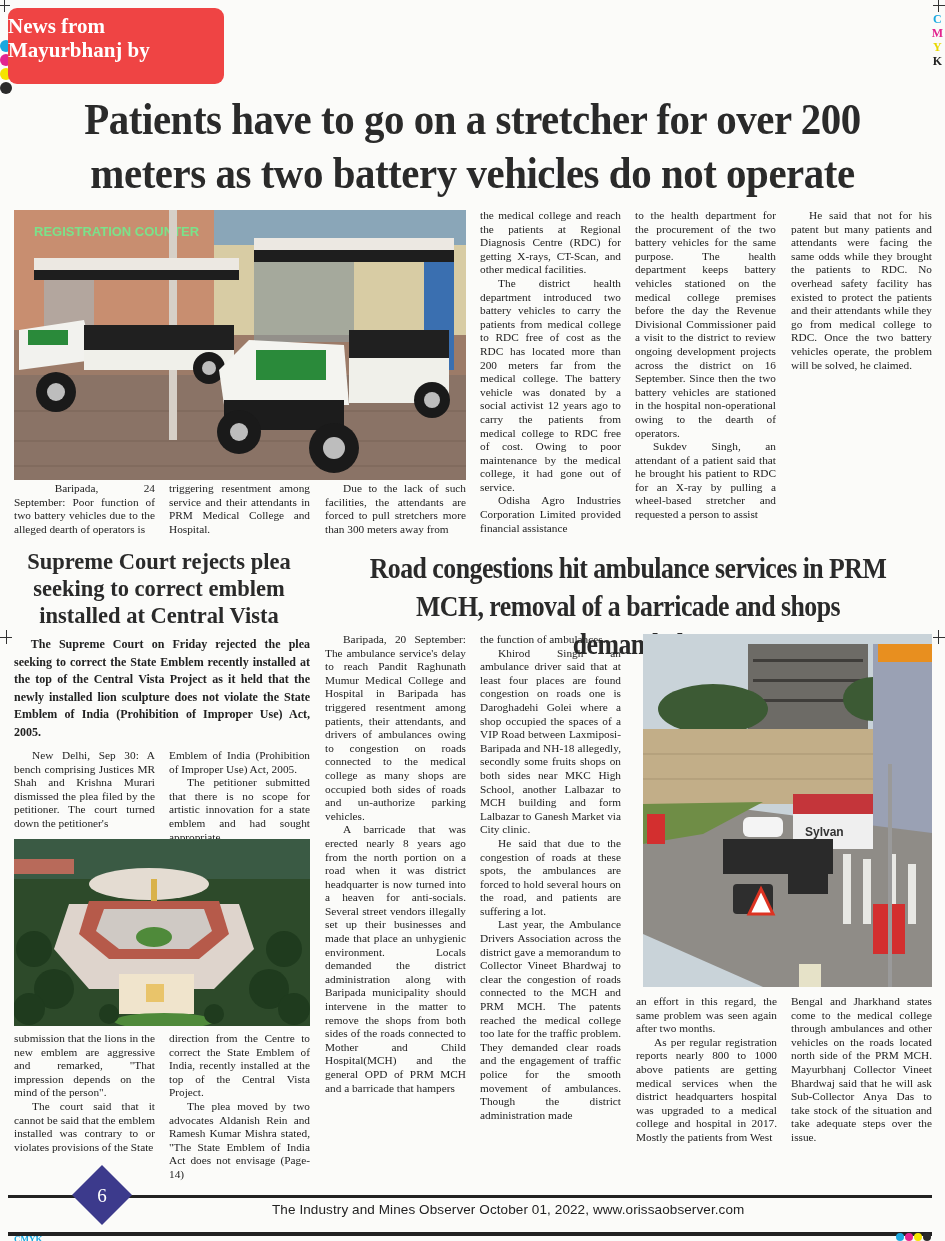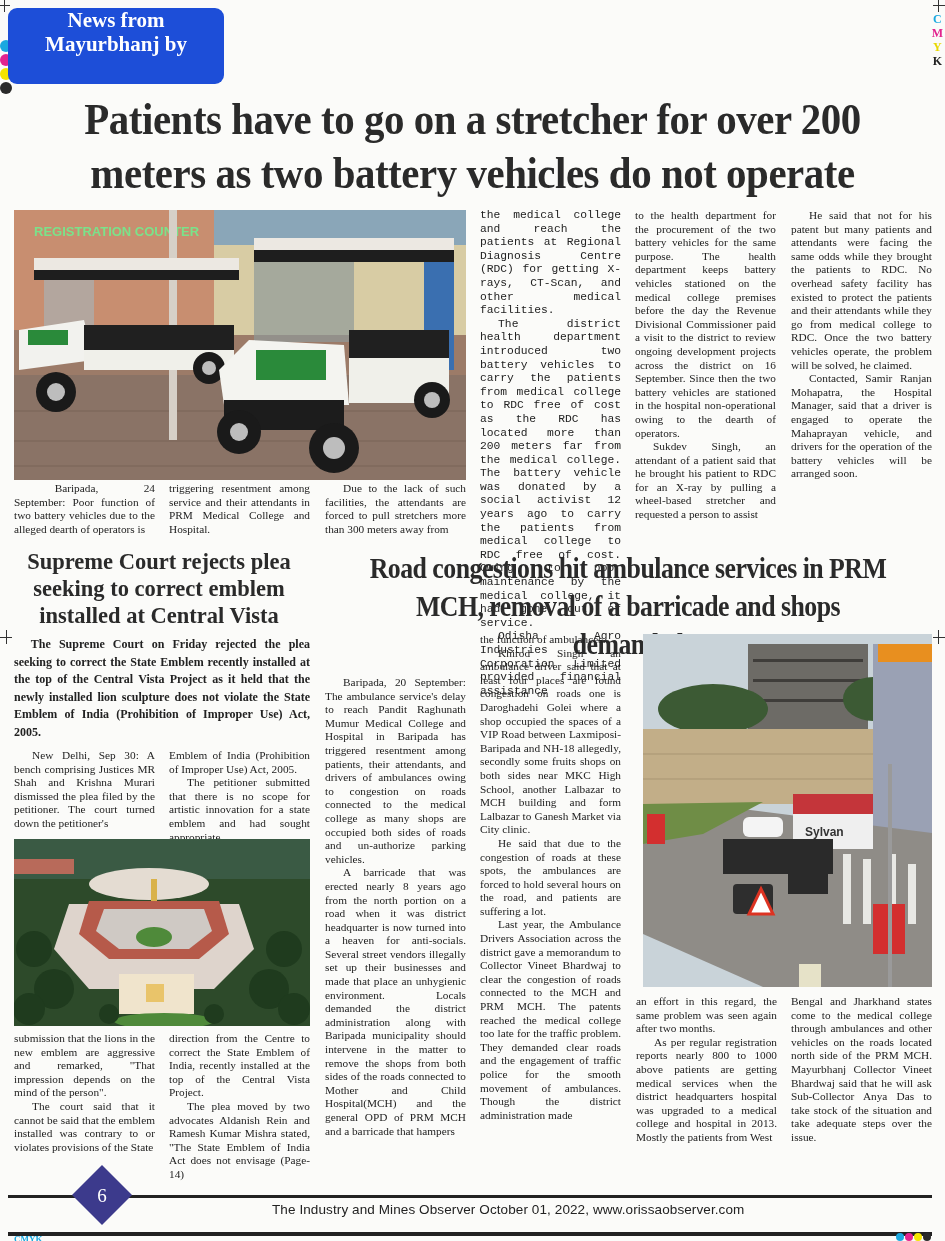--- a/index.html
+++ b/index.html
@@ -7,21 +7,21 @@
   body { position: relative; font-family: "Liberation Serif", serif; color: #222; }
 
   .abs { position: absolute; }
 
   
   .reg-dot { position: absolute; width: 12px; height: 12px; border-radius: 50%; left: 0; }
   .cross-h { position: absolute; height: 1px; background: #333; }
   .cross-v { position: absolute; width: 1px; background: #333; }
   .cmyk-letters { position: absolute; right: 2px; top: 12px; font-family: "Liberation Serif", serif; font-weight: bold; font-size: 12px; line-height: 14px; text-align: center; }
 
-  .badge { position: absolute; left: 8px; top: 8px; width: 216px; height: 76px; background: #1d4ed8; border-radius: 9px; color: #fff; font-weight: bold; font-family: "Liberation Serif", serif; font-size: 21px; line-height: 24px; text-align: center; padding-top: 0; }
+  .badge { position: absolute; left: 8px; top: 8px; width: 216px; height: 76px; background: #ef4444; border-radius: 9px; color: #fff; font-weight: bold; font-family: "Liberation Serif", serif; font-size: 21px; line-height: 24px; text-align: left; padding-top: 6px; }
 
   .main-headline { position: absolute; left: 0; top: 93px; width: 945px; text-align: center; font-family: "Liberation Serif", serif; font-weight: bold; font-size: 44px; line-height: 54px; color: #2a2a2a; letter-spacing: -0.5px; transform: scaleX(0.93); transform-origin: center top; }
 
   .photo { position: absolute; overflow: hidden; }
   .body-col { position: absolute; font-size: 11.3px; line-height: 13.6px; text-align: justify; color: #222; }
   .body-col p { text-indent: 1.6em; }
   .body-col p.noindent { text-indent: 0; }
 
   .sub-headline { position: absolute; text-align: center; font-weight: bold; color: #2a2a2a; }
 
@@ -111,32 +111,31 @@
 
 <div class="body-col" style="left:14px;top:482px;width:141px;">
   <p style="text-indent:3.6em">Baripada, 24 September: Poor function of two battery vehicles due to the alleged dearth of operators is</p>
 </div>
 <div class="body-col" style="left:169px;top:482px;width:141px;">
   <p class="noindent">triggering resentment among service and their attendants in PRM Medical College and Hospital.</p>
 </div>
 <div class="body-col" style="left:325px;top:482px;width:141px;">
   <p>Due to the lack of such facilities, the attendants are forced to pull stretchers more than 300 meters away from</p>
 </div>
-<div class="body-col" style="left:480px;top:209px;width:141px;font-family:Liberation Mono, monospace;">
+<div class="body-col" style="left:480px;top:209px;width:141px;">
   <p class="noindent">the medical college and reach the patients at Regional Diagnosis Centre (RDC) for getting X-rays, CT-Scan, and other medical facilities.</p>
   <p>The district health department introduced two battery vehicles to carry the patients from medical college to RDC free of cost as the RDC has located more than 200 meters far from the medical college. The battery vehicle was donated by a social activist 12 years ago to carry the patients from medical college to RDC free of cost. Owing to poor maintenance by the medical college, it had gone out of service.</p>
   <p>Odisha Agro Industries Corporation Limited provided financial assistance</p>
 </div>
 <div class="body-col" style="left:635px;top:209px;width:141px;">
   <p class="noindent">to the health department for the procurement of the two battery vehicles for the same purpose. The health department keeps battery vehicles stationed on the medical college premises before the day the Revenue Divisional Commissioner paid a visit to the district to review ongoing development projects across the district on 16 September. Since then the two battery vehicles are stationed in the hospital non-operational owing to the dearth of operators.</p>
   <p>Sukdev Singh, an attendant of a patient said that he brought his patient to RDC for an X-ray by pulling a wheel-based stretcher and requested a person to assist</p>
 </div>
 <div class="body-col" style="left:791px;top:209px;width:141px;">
   <p>He said that not for his patent but many patients and attendants were facing the same odds while they brought the patients to RDC. No overhead safety facility has existed to protect the patients and their attendants while they go from medical college to RDC. Once the two battery vehicles operate, the problem will be solved, he claimed.</p>
-  <p>Contacted, Samir Ranjan Mohapatra, the Hospital Manager, said that a driver is engaged to operate the Mahaprayan vehicle, and drivers for the operation of the battery vehicles will be arranged soon.</p>
 </div>
 
 <h2 class="sub-headline" style="left:8px;top:548px;width:302px;font-size:22.5px;line-height:27px;">
   <div>Supreme Court rejects plea</div>
   <div>seeking to correct emblem</div>
   <div>installed at Central Vista</div>
 </h2>
 <div class="body-col" style="left:14px;top:636px;width:296px;font-weight:bold;font-size:12px;line-height:17.5px;">
   <p style="text-indent:1.4em">The Supreme Court on Friday rejected the plea seeking to correct the State Emblem recently installed at the top of the Central Vista Project as it held that the newly installed lion sculpture does not violate the State Emblem of India (Prohibition of Improper Use) Act, 2005.</p>
 </div>
@@ -182,21 +181,21 @@
 <div class="body-col" style="left:169px;top:1032px;width:141px;">
   <p class="noindent">direction from the Centre to correct the State Emblem of India, recently installed at the top of the Central Vista Project.</p>
   <p>The plea moved by two advocates Aldanish Rein and Ramesh Kumar Mishra stated, "The State Emblem of India Act does not envisage (Page-14)</p>
 </div>
 
 <h2 class="sub-headline" style="left:322px;top:549px;width:612px;font-size:30px;line-height:38px;letter-spacing:-0.6px;transform:scaleX(0.86);transform-origin:center top;">
   <div>Road congestions hit ambulance services in PRM</div>
   <div>MCH, removal of a barricade and shops demanded</div>
 </h2>
 
-<div class="body-col" style="left:325px;top:633px;width:141px;margin-top:43px;">
+<div class="body-col" style="left:325px;top:633px;width:141px;">
   <p>Baripada, 20 September: The ambulance service's delay to reach Pandit Raghunath Mumur Medical College and Hospital in Baripada has triggered resentment among patients, their attendants, and drivers of ambulances owing to congestion on roads connected to the medical college as many shops are occupied both sides of roads and un-authorize parking vehicles.</p>
   <p>A barricade that was erected nearly 8 years ago from the north portion on a road when it was district headquarter is now turned into a heaven for anti-socials. Several street vendors illegally set up their businesses and made that place an unhygienic environment. Locals demanded the district administration along with Baripada municipality should intervene in the matter to remove the shops from both sides of the roads connected to Mother and Child Hospital(MCH) and the general OPD of PRM MCH and a barricade that hampers</p>
 </div>
 <div class="body-col" style="left:480px;top:633px;width:141px;">
   <p class="noindent">the function of ambulances.</p>
   <p>Khirod Singh an ambulance driver said that at least four places are found congestion on roads one is Daroghadehi Golei where a shop occupied the spaces of a VIP Road between Laxmiposi-Baripada and NH-18 allegedly, secondly some fruits shops on both sides near MKC High School, another Lalbazar to MCH building and form Lalbazar to Ganesh Market via City clinic.</p>
   <p>He said that due to the congestion of roads at these spots, the ambulances are forced to hold several hours on the road, and patients are suffering a lot.</p>
   <p>Last year, the Ambulance Drivers Association across the district gave a memorandum to Collector Vineet Bhardwaj to clear the congestion of roads connected to the MCH and PRM MCH. The patents reached the medical college too late for the traffic problem. They demanded clear roads and the engagement of traffic police for the smooth movement of ambulances. Though the district administration made</p>
 </div>
 
@@ -238,21 +237,21 @@
     <polygon points="118,255 130,280 106,280" fill="#fff" stroke="#d32" stroke-width="3"></polygon>
     <rect x="230" y="270" width="32" height="50" fill="#d32f2f"></rect>
     <rect x="4" y="180" width="18" height="30" fill="#d32f2f"></rect>
     <rect x="156" y="330" width="22" height="23" fill="#e6e2c8"></rect>
     <rect x="245" y="130" width="4" height="223" fill="#9a9a9a"></rect>
   </svg>
 </div>
 
 <div class="body-col" style="left:636px;top:995px;width:141px;">
   <p class="noindent">an effort in this regard, the same problem was seen again after two months.</p>
-  <p>As per regular registration reports nearly 800 to 1000 above patients are getting medical services when the district headquarters hospital was upgraded to a medical college and hospital in 2013. Mostly the patients from West</p>
+  <p>As per regular registration reports nearly 800 to 1000 above patients are getting medical services when the district headquarters hospital was upgraded to a medical college and hospital in 2017. Mostly the patients from West</p>
 </div>
 <div class="body-col" style="left:791px;top:995px;width:141px;">
   <p class="noindent">Bengal and Jharkhand states come to the medical college through ambulances and other vehicles on the roads located north side of the PRM MCH. Mayurbhanj Collector Vineet Bhardwaj said that he will ask Sub-Collector Anya Das to take stock of the situation and take adequate steps over the issue.</p>
 </div>
 
 <div class="footer-line" style="top:1195px;height:3px;"></div>
 <div class="footer-line" style="top:1232px;height:4px;"></div>
 <svg class="page-diamond" viewBox="0 0 60 60">
   <polygon points="30,0 60,30 30,60 0,30" fill="#3c3a8c"></polygon>
   <text x="30" y="37" text-anchor="middle" font-family="Liberation Serif, serif" font-size="19" fill="#fff">6</text>

